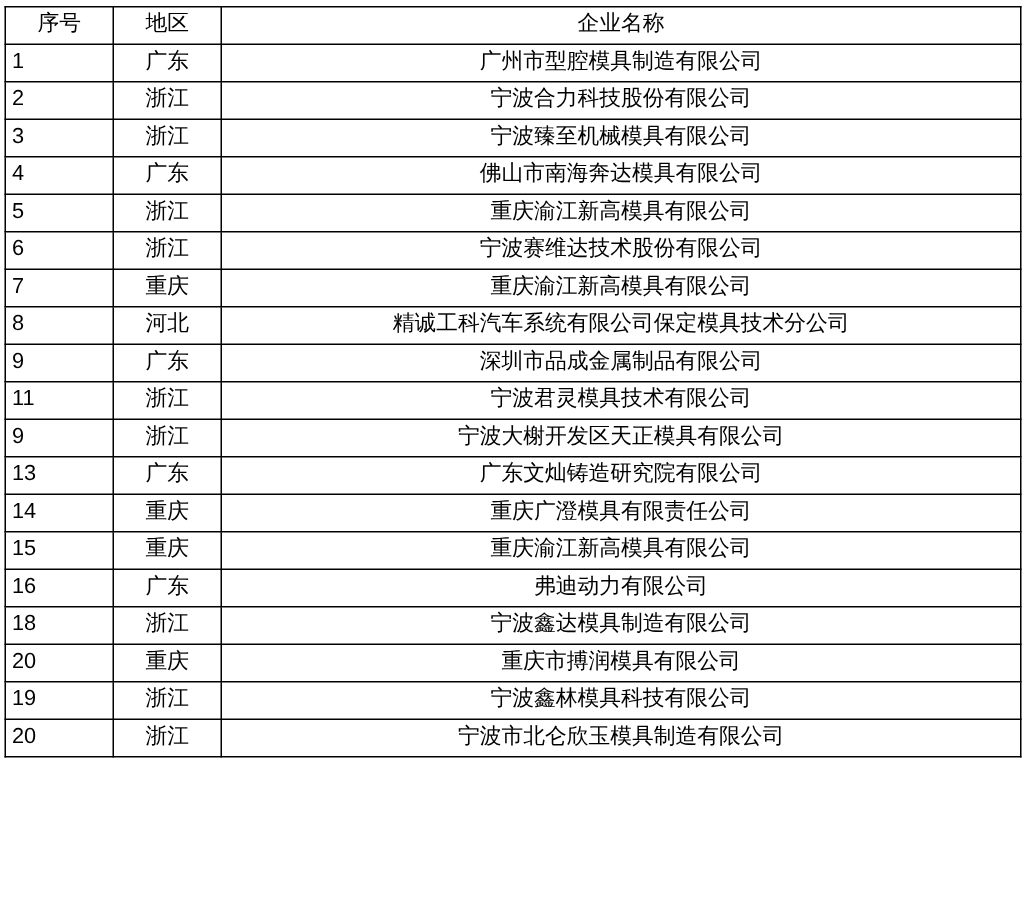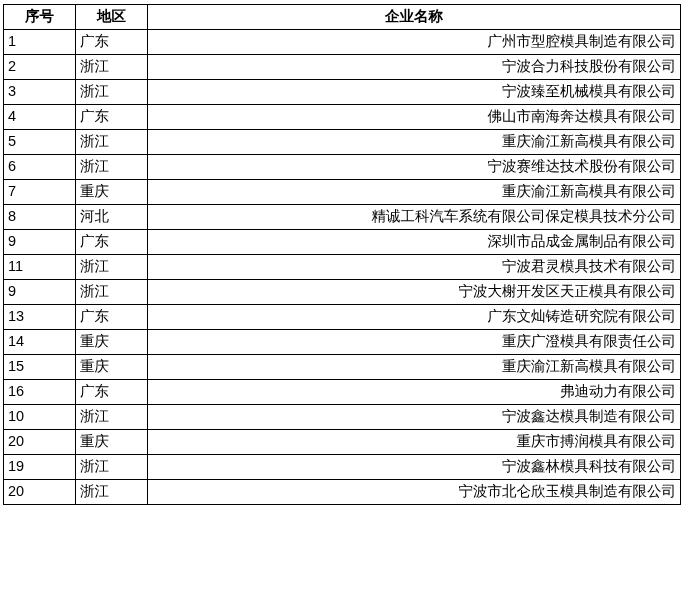--- a/index.html
+++ b/index.html
@@ -27,36 +27,36 @@
     border: 1px solid #000000;
     font-size: 14.5px;
     line-height: 1.1;
     height: 25px;
     padding: 0 4px;
     box-sizing: border-box;
     overflow: hidden;
     white-space: nowrap;
   }
   table.company-table th {
-    font-weight: bold;
+    font-weight: normal;
     text-align: center;
   }
   col.col-index { width: 72px; }
   col.col-region { width: 72px; }
   col.col-name { width: 533px; }
 
   td.cell-index {
     text-align: left;
     padding-left: 6px;
   }
   td.cell-region {
-    text-align: left;
+    text-align: center;
   }
   td.cell-name {
-    text-align: right;
+    text-align: center;
     padding-left: 7px;
   }
 </style>
 </head>
 <body>
 
 <div class="table-wrap">
   <table class="company-table">
     <colgroup>
       <col class="col-index">
@@ -140,21 +140,21 @@
         <td class="cell-index">15</td>
         <td class="cell-region">重庆</td>
         <td class="cell-name">重庆渝江新高模具有限公司</td>
       </tr>
       <tr>
         <td class="cell-index">16</td>
         <td class="cell-region">广东</td>
         <td class="cell-name">弗迪动力有限公司</td>
       </tr>
       <tr>
-        <td class="cell-index">10</td>
+        <td class="cell-index">18</td>
         <td class="cell-region">浙江</td>
         <td class="cell-name">宁波鑫达模具制造有限公司</td>
       </tr>
       <tr>
         <td class="cell-index">20</td>
         <td class="cell-region">重庆</td>
         <td class="cell-name">重庆市搏润模具有限公司</td>
       </tr>
       <tr>
         <td class="cell-index">19</td>

